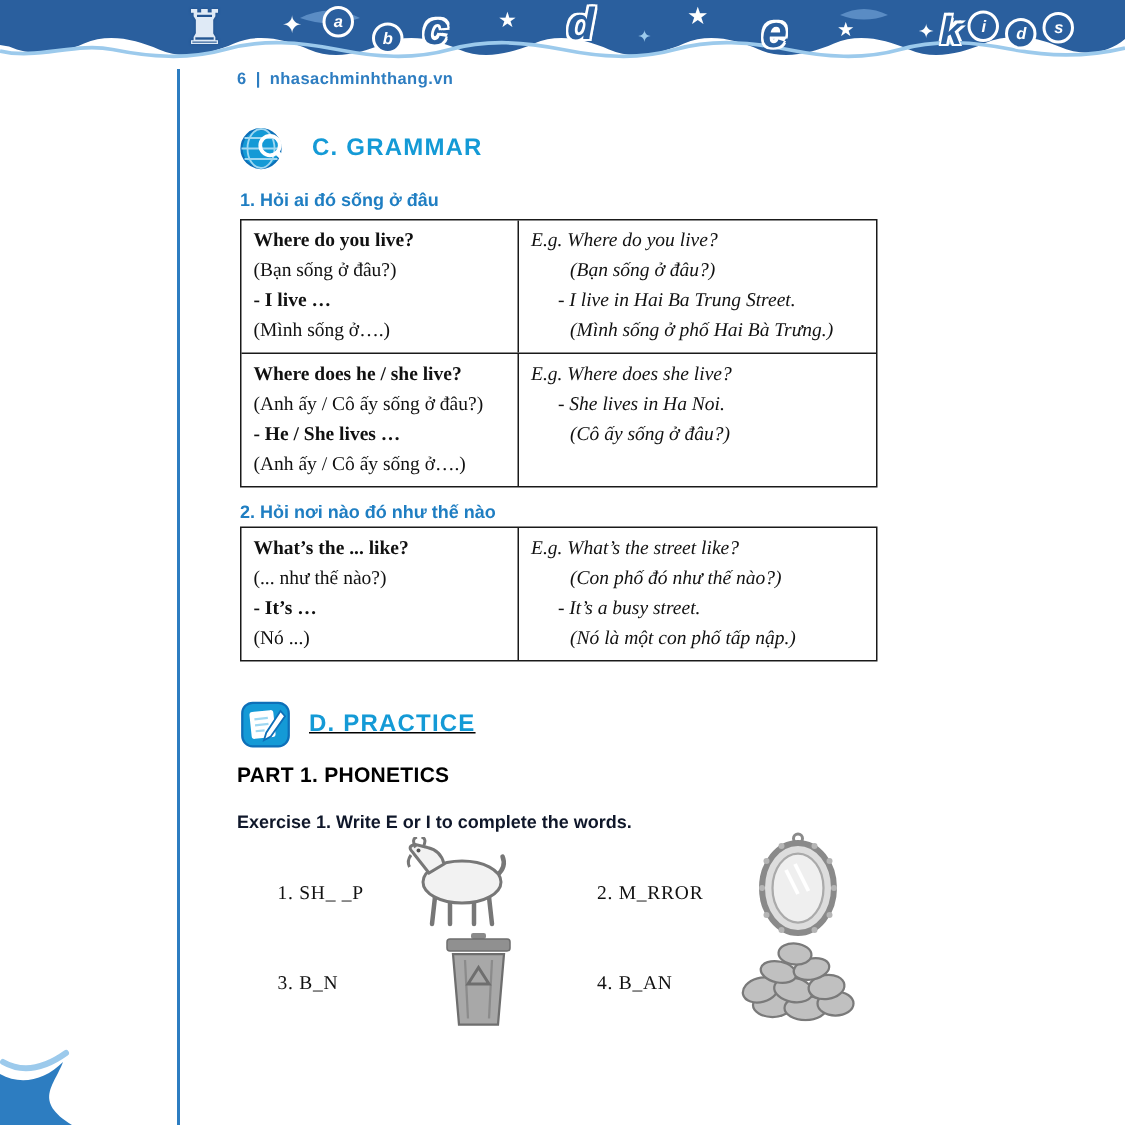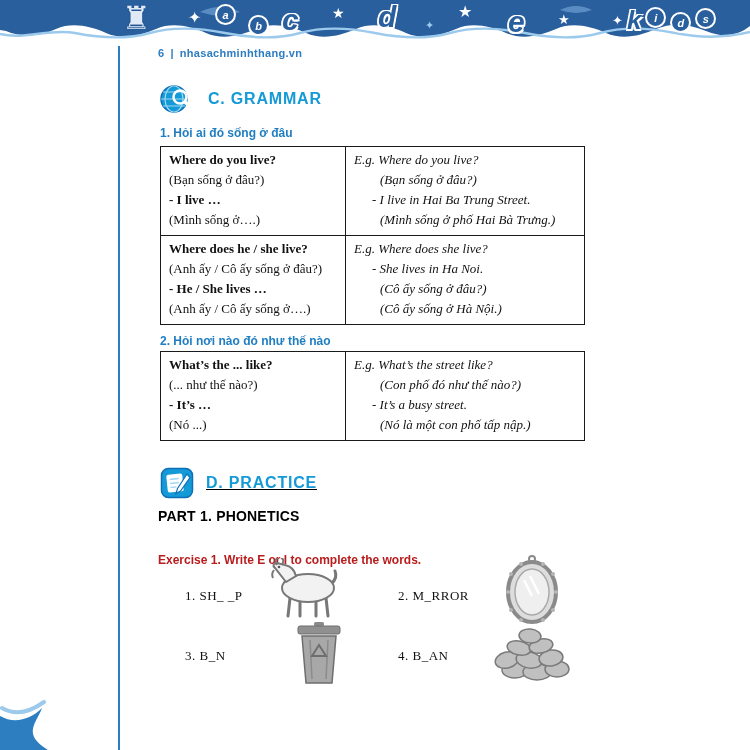--- a/index.html
+++ b/index.html
@@ -44,22 +44,22 @@
   .cell.left{width:185px;border-right:1.5px solid #1a1a1a;padding-right:4px;}
   .cell.right{flex:1;font-style:italic;}
   .line{line-height:20px;white-space:nowrap;}
   .b{font-weight:bold;}
   .i1{padding-left:26px;}
   .i2{padding-left:18px;}
 
   
   .part-title{position:absolute;left:158px;top:508px;font:bold 14px "Liberation Sans",sans-serif;
               color:#000;letter-spacing:.2px;}
-  .exercise-title{position:absolute;left:158px;top:553px;font:bold 12px "Liberation Sans",sans-serif;
-              color:#b91c1c;}
+  .exercise-title{position:absolute;left:158px;top:541px;font:bold 12px "Liberation Sans",sans-serif;
+              color:#0f172a;}
   .ex-item{position:absolute;}
   .ex-label{font:13px "Liberation Serif",serif;color:#111;letter-spacing:.5px;}
   .clipart{position:absolute;}
 </style>
 </head>
 <body>
 
 <div class="page">
 
   <div class="banner">
@@ -132,21 +132,20 @@
       <div class="cell left">
         <div class="line b">Where does he / she live?</div>
         <div class="line">(Anh ấy / Cô ấy sống ở đâu?)</div>
         <div class="line b">- He / She lives …</div>
         <div class="line">(Anh ấy / Cô ấy sống ở….)</div>
       </div>
       <div class="cell right">
         <div class="line">E.g. Where does she live?</div>
         <div class="line i2">- She lives in Ha Noi.</div>
         <div class="line i1">(Cô ấy sống ở đâu?)</div>
-        <div class="line i1">(Cô ấy sống ở Hà Nội.)</div>
       </div>
     </div>
   </div>
 
   <div class="sub-title" style="top:334px;">2. Hỏi nơi nào đó như thế nào</div>
 
   <div class="gtable" style="top:351px;">
     <div class="trow">
       <div class="cell left">
         <div class="line b">What’s the ... like?</div>

